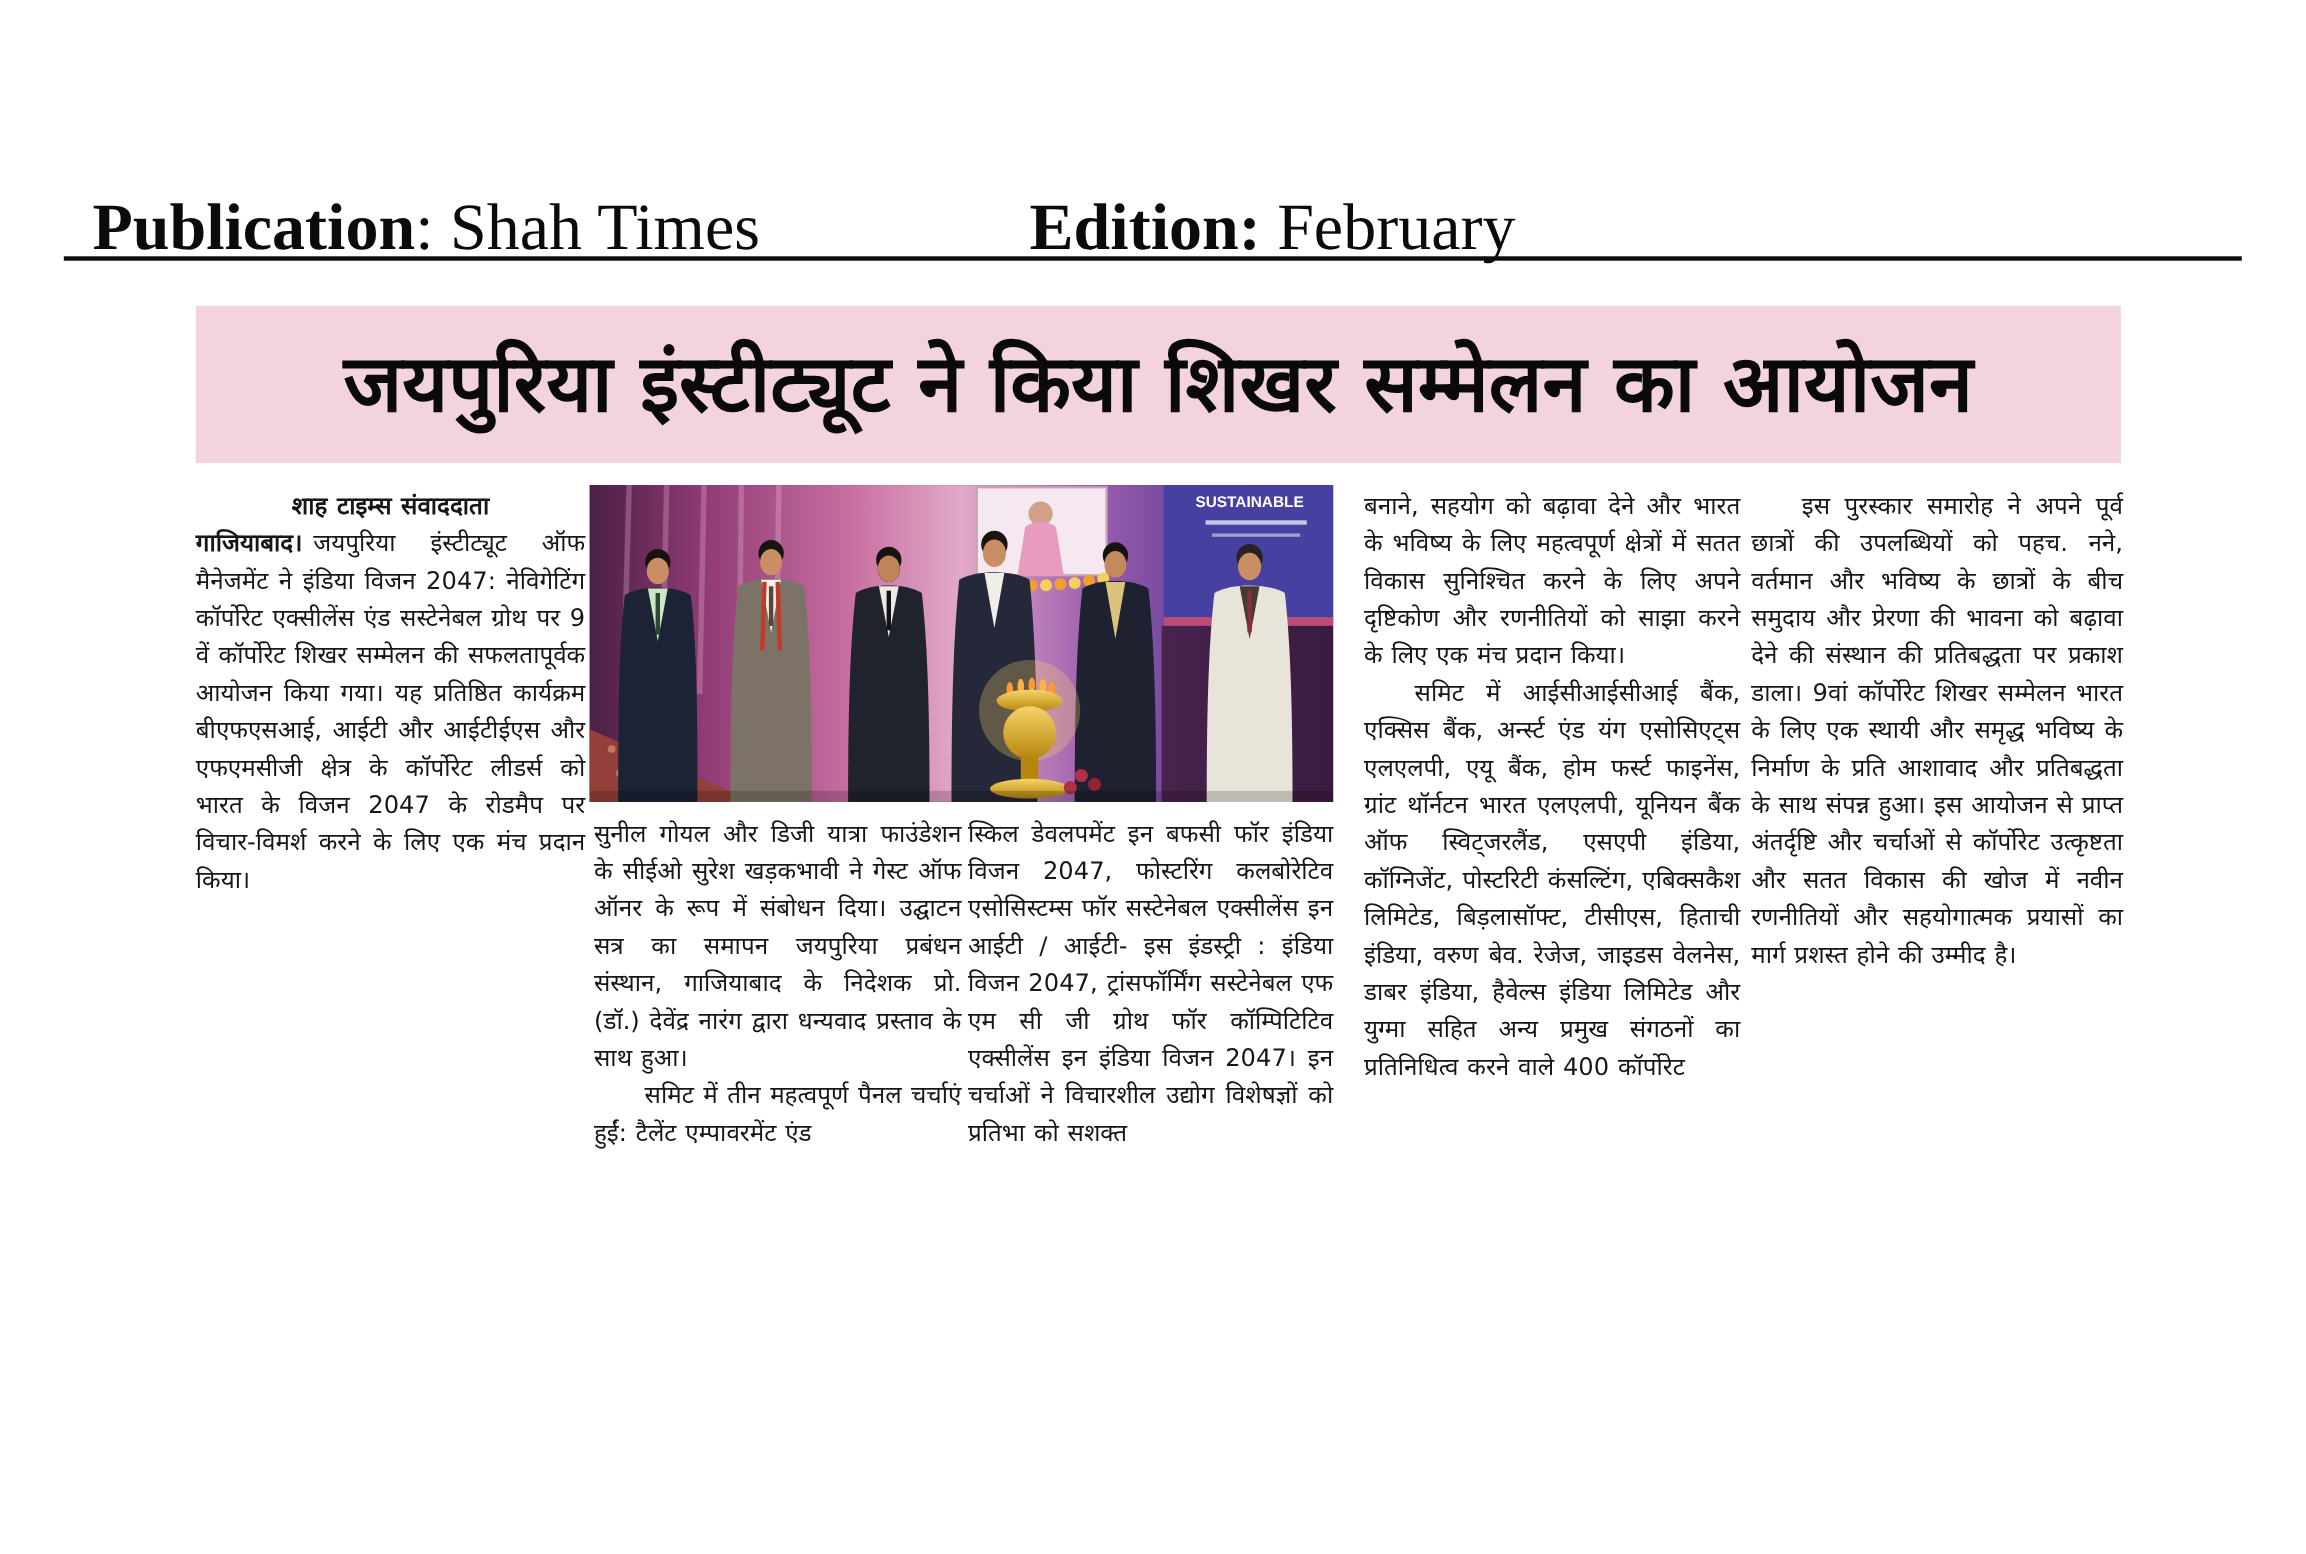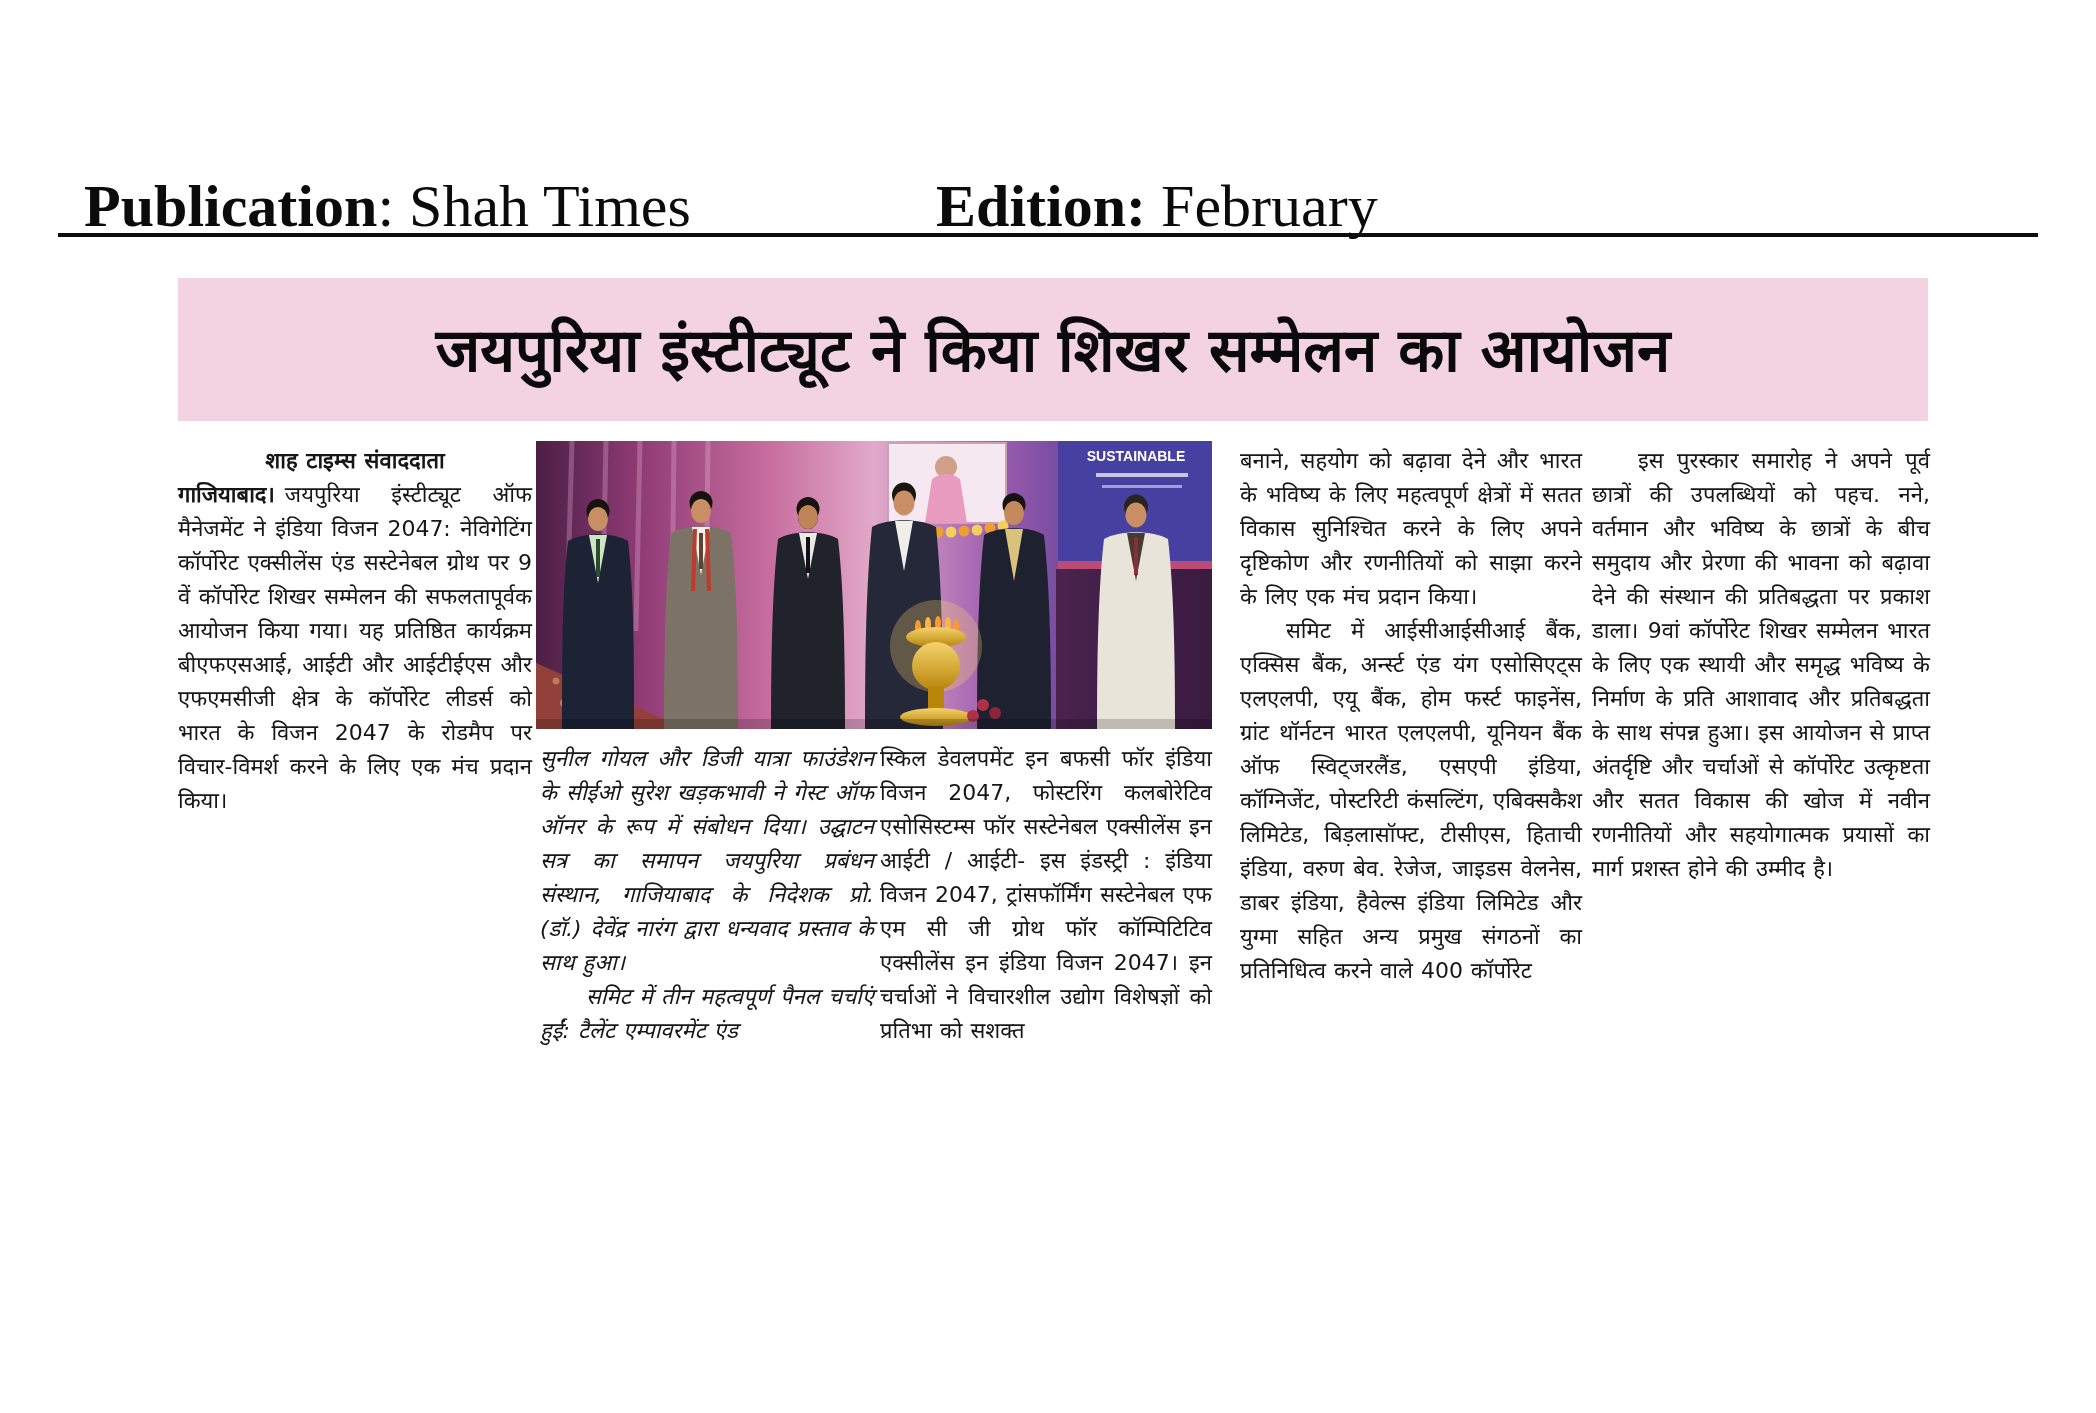--- a/index.html
+++ b/index.html
@@ -19,36 +19,36 @@
   .mf-ed  { left:852px; }
   .mf-dt  { left:1437px; }
   .header-rule { position:absolute; left:58px; top:233px; width:1980px; height:4px; background:#0d0d0d; }
 
   
   .banner {
     position:absolute; left:178px; top:278px; width:1750px; height:143px;
     background:#f4d3e1; display:flex; align-items:center; justify-content:center;
   }
   .banner-text {
-    font-weight:bold; font-size:60px; line-height:1.1; white-space:nowrap;
+    font-weight:bold; font-size:72px; line-height:1.1; white-space:nowrap;
     color:#0a0a0a; letter-spacing:0px;
   }
 
   
   .col {
     position:absolute; font-size:22px; line-height:34px; text-align:justify;
     color:#161616; word-spacing:1px;
   }
   .col p { margin:0; }
   .col p.indent { text-indent:46px; }
   .byline { font-weight:bold; text-align:center; }
   .dateline { font-weight:bold; margin-right:10px; }
 
   .col-1 { left:178px;  top:444px; width:354px; height:646px; }
-  .col-2 { left:540px;  top:742px; width:334px; height:352px;font-style:italic; }
+  .col-2 { left:540px;  top:742px; width:334px; height:352px; }
   .col-3 { left:880px;  top:742px; width:332px; height:352px; }
   .col-4 { left:1240px; top:444px; width:342px; height:652px; }
   .col-5 { left:1592px; top:444px; width:338px; height:652px; }
 
   
   .photo { position:absolute; left:536px; top:441px; width:676px; height:288px; background:#5a2a52; }
   .photo svg { display:block; width:100%; height:100%; }
 </style>
 </head>
 <body>

